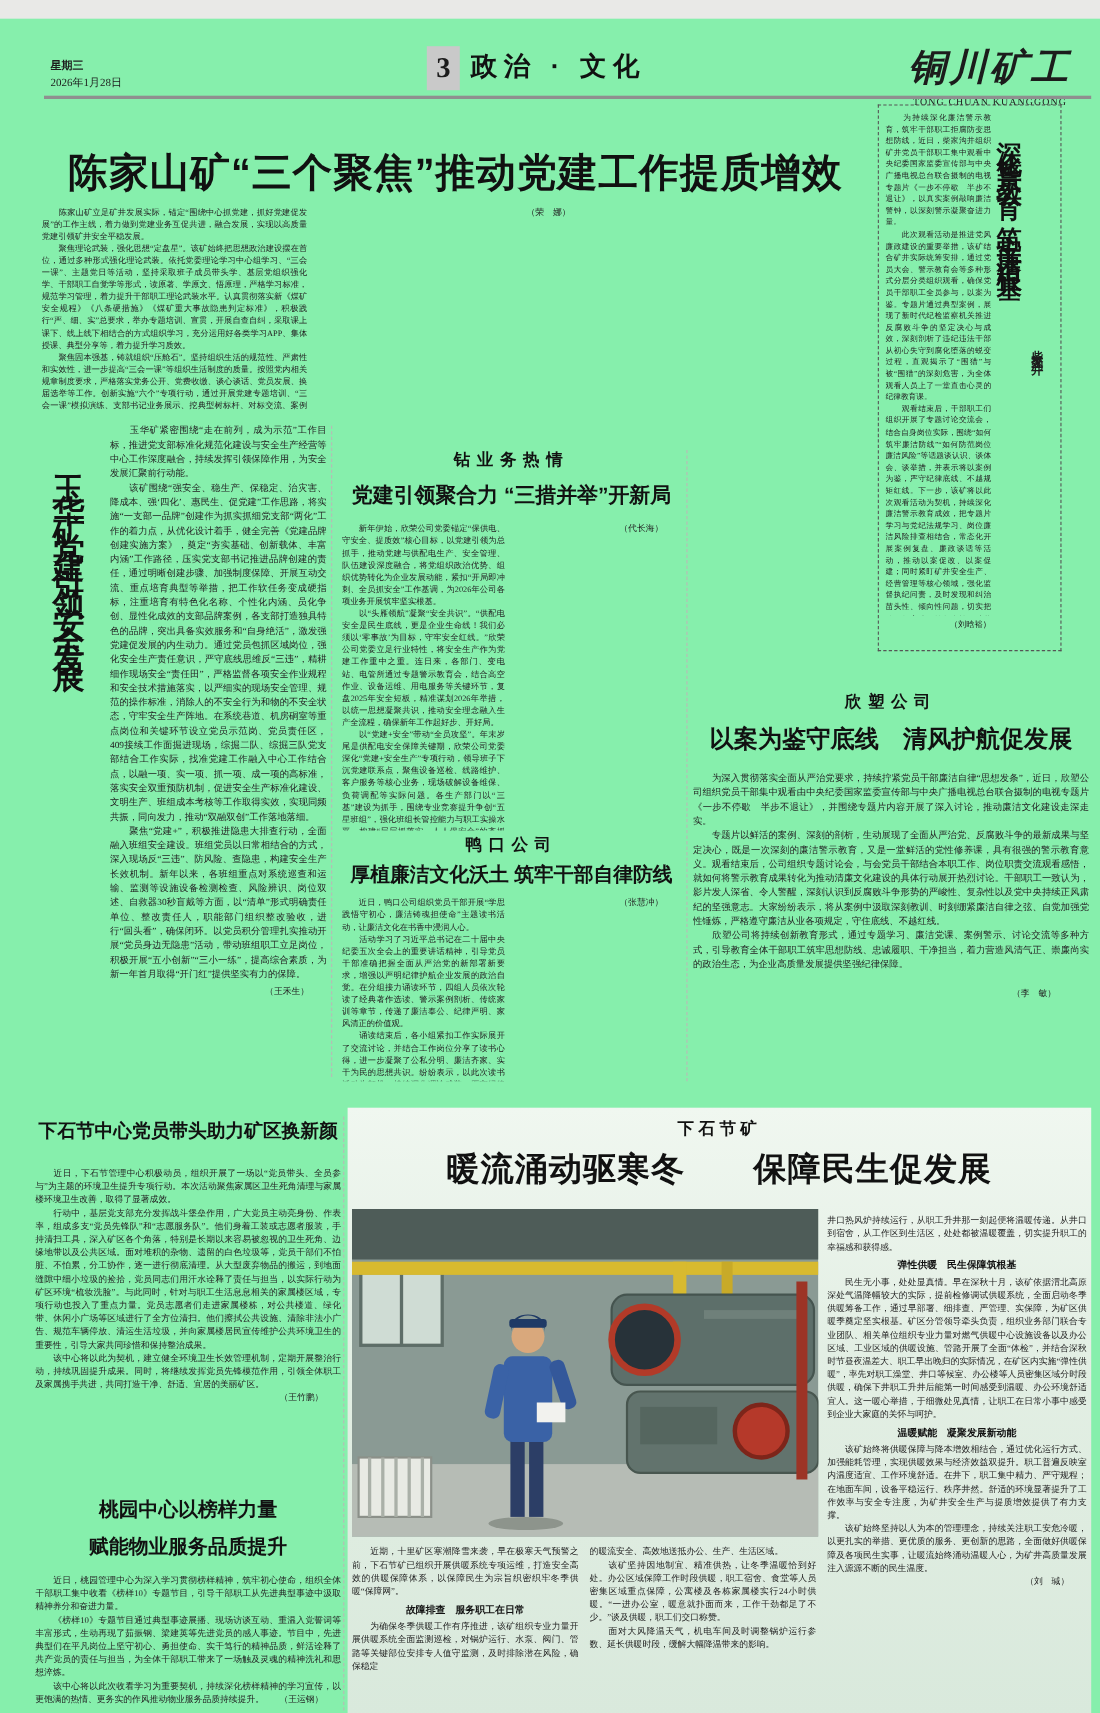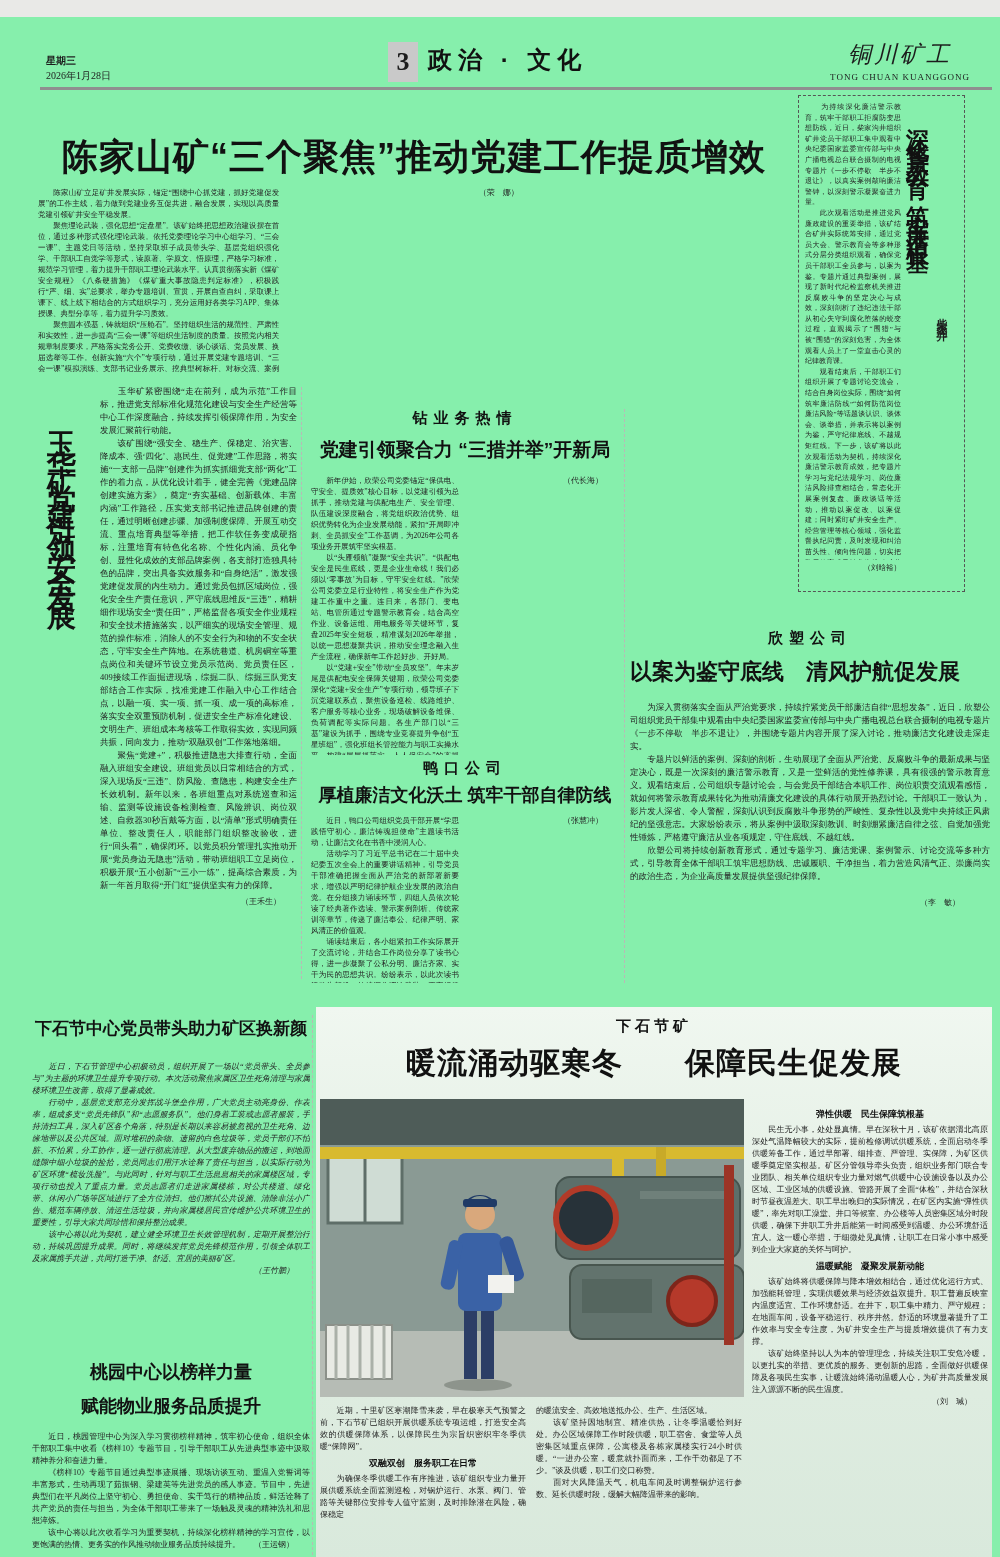--- a/index.html
+++ b/index.html
@@ -29,21 +29,21 @@
   </div>
 
   <div class="abs" style="left:388px;top:25px;width:30px;height:40px;background:#c9c9c9;
        display:flex;align-items:center;justify-content:center;">
     <span style="font-size:26px;font-weight:700;font-family:'Liberation Serif','DejaVu Serif',serif;">3</span>
   </div>
 
   <div class="abs hl" style="left:428px;top:27px;font-size:24px;letter-spacing:6px;white-space:nowrap;">政治 · 文化</div>
 
   <div class="abs" style="left:810px;top:22px;width:180px;text-align:center;">
-    <div style="font-size:23px;font-weight:400;font-style:italic;
+    <div style="font-size:34px;font-weight:700;font-style:italic;
          font-family:'Liberation Serif','DejaVu Serif',serif;letter-spacing:3px;">铜川矿工</div>
     <div style="font-size:9px;letter-spacing:1px;margin-top:2px;font-family:'Liberation Serif','DejaVu Serif',serif;">TONG CHUAN KUANGGONG</div>
   </div>
 
   <div class="abs rule-h" style="left:40px;top:70px;width:952px;height:3px;"></div>
 
   <div class="abs hl" style="left:38px;top:116px;width:752px;text-align:center;font-size:36px;
        letter-spacing:1px;white-space:nowrap;">陈家山矿“三个聚焦”推动党建工作提质增效</div>
 
   <div class="abs" style="left:38px;top:170px;width:752px;height:186px;column-count:3;column-gap:14px;overflow:hidden;">
@@ -90,30 +90,30 @@
   <div class="abs hl" style="left:311px;top:766px;width:308px;text-align:center;font-size:18px;white-space:nowrap;">厚植廉洁文化沃土 筑牢干部自律防线</div>
   <div class="abs" style="left:311px;top:798px;width:308px;height:168px;column-count:2;column-gap:12px;overflow:hidden;">
     <div class="body-text">　　近日，鸭口公司组织党员干部开展“学思践悟守初心，廉洁铸魂担使命”主题读书活动，让廉洁文化在书香中浸润人心。
 　　活动学习了习近平总书记在二十届中央纪委五次全会上的重要讲话精神，引导党员干部准确把握全面从严治党的新部署新要求，增强以严明纪律护航企业发展的政治自觉。在分组接力诵读环节，四组人员依次轮读了经典著作选读、警示案例剖析、传统家训等章节，传递了廉洁奉公、纪律严明、家风清正的价值观。
 　　诵读结束后，各小组紧扣工作实际展开了交流讨论，并结合工作岗位分享了读书心得，进一步凝聚了公私分明、廉洁齐家、实干为民的思想共识。纷纷表示，以此次读书活动为契机，持续深化理论武装，严守纪律规矩，弘扬优良家风，立足本职担当作为，切实把学习成果转化为推动公司平稳运行、提质增效的实际行动。
 　　本次活动，把廉洁文化根植在党员干部心中。鸭口公司将持续创新廉洁教育形式，丰富载体内容，不断巩固拓展廉洁文化建设成效，为该公司健康可持续发展注入源源不断的“廉洁动力”。</div>
     <div class="byline" style="margin-top:3px;">（张慧冲）</div>
   </div>
 
   <div class="kicker abs" style="left:630px;top:612px;width:360px;">欣塑公司</div>
-  <div class="abs hl" style="left:630px;top:640px;width:360px;font-size:22px;white-space:nowrap;">以案为鉴守底线　清风护航促发展</div>
+  <div class="abs hl" style="left:630px;top:640px;width:360px;text-align:center;font-size:22px;white-space:nowrap;">以案为鉴守底线　清风护航促发展</div>
   <div class="abs" style="left:630px;top:684px;width:360px;height:282px;overflow:hidden;">
     <div class="body-text" style="font-size:8.5px;line-height:13px;">　　为深入贯彻落实全面从严治党要求，持续拧紧党员干部廉洁自律“思想发条”，近日，欣塑公司组织党员干部集中观看由中央纪委国家监委宣传部与中央广播电视总台联合摄制的电视专题片《一步不停歇　半步不退让》，并围绕专题片内容开展了深入讨论，推动廉洁文化建设走深走实。
 　　专题片以鲜活的案例、深刻的剖析，生动展现了全面从严治党、反腐败斗争的最新成果与坚定决心，既是一次深刻的廉洁警示教育，又是一堂鲜活的党性修养课，具有很强的警示教育意义。观看结束后，公司组织专题讨论会，与会党员干部结合本职工作、岗位职责交流观看感悟，就如何将警示教育成果转化为推动清廉文化建设的具体行动展开热烈讨论。干部职工一致认为，影片发人深省、令人警醒，深刻认识到反腐败斗争形势的严峻性、复杂性以及党中央持续正风肃纪的坚强意志。大家纷纷表示，将从案例中汲取深刻教训、时刻绷紧廉洁自律之弦、自觉加强党性锤炼，严格遵守廉洁从业各项规定，守住底线、不越红线。
 　　欣塑公司将持续创新教育形式，通过专题学习、廉洁党课、案例警示、讨论交流等多种方式，引导教育全体干部职工筑牢思想防线、忠诚履职、干净担当，着力营造风清气正、崇廉尚实的政治生态，为企业高质量发展提供坚强纪律保障。</div>
     <div class="byline" style="margin-top:14px;padding-right:30px;">（李　敏）</div>
   </div>
 
   <div class="abs hl" style="left:32px;top:1000px;width:278px;text-align:center;font-size:17px;white-space:nowrap;">下石节中心党员带头助力矿区换新颜</div>
-  <div class="abs" style="left:32px;top:1044px;width:278px;height:284px;overflow:hidden;font-style:italic;">
+  <div class="abs" style="left:32px;top:1044px;width:278px;height:284px;overflow:hidden;">
     <div class="body-text" style="font-size:8px;line-height:12px;">　　近日，下石节管理中心积极动员，组织开展了一场以“党员带头、全员参与”为主题的环境卫生提升专项行动。本次活动聚焦家属区卫生死角清理与家属楼环境卫生改善，取得了显著成效。
 　　行动中，基层党支部充分发挥战斗堡垒作用，广大党员主动亮身份、作表率，组成多支“党员先锋队”和“志愿服务队”。他们身着工装或志愿者服装，手持清扫工具，深入矿区各个角落，特别是长期以来容易被忽视的卫生死角、边缘地带以及公共区域。面对堆积的杂物、遗留的白色垃圾等，党员干部们不怕脏、不怕累，分工协作，逐一进行彻底清理。从大型废弃物品的搬运，到地面缝隙中细小垃圾的捡拾，党员同志们用汗水诠释了责任与担当，以实际行动为矿区环境“梳妆洗脸”。与此同时，针对与职工生活息息相关的家属楼区域，专项行动也投入了重点力量。党员志愿者们走进家属楼栋，对公共楼道、绿化带、休闲小广场等区域进行了全方位清扫。他们擦拭公共设施、清除非法小广告、规范车辆停放、清运生活垃圾，并向家属楼居民宣传维护公共环境卫生的重要性，引导大家共同珍惜和保持整治成果。
 　　该中心将以此为契机，建立健全环境卫生长效管理机制，定期开展整治行动，持续巩固提升成果。同时，将继续发挥党员先锋模范作用，引领全体职工及家属携手共进，共同打造干净、舒适、宜居的美丽矿区。</div>
     <div class="byline">（王竹鹏）</div>
   </div>
 
   <div class="abs hl" style="left:32px;top:1338px;width:278px;text-align:center;font-size:18px;line-height:34px;">
     <div>桃园中心以榜样力量</div>
     <div>赋能物业服务品质提升</div>
   </div>
@@ -174,29 +174,30 @@
         <rect x="168" y="176" width="26" height="18" fill="#f2f2ee"></rect>
         <circle cx="160" cy="116" r="15" fill="#d9a87c"></circle>
         <path d="M145 112 a15 15 0 0 1 30 0 l0 -6 a15 10 0 0 0 -30 0 z" fill="#1f3a66"></path>
         <rect x="143" y="100" width="34" height="8" rx="3" fill="#1f3a66"></rect>
       </g>
     </svg>
   </div>
 
   <div class="abs" style="left:320px;top:1388px;width:206px;height:146px;overflow:hidden;">
     <div class="body-text" style="font-size:8px;line-height:12px;">　　近期，十里矿区寒潮降雪来袭，早在极寒天气预警之前，下石节矿已组织开展供暖系统专项运维，打造安全高效的供暖保障体系，以保障民生为宗旨织密织牢冬季供暖“保障网”。</div>
-    <div class="subhead">双融双创　服务职工在日常</div>
+    <div class="subhead">故障排查　服务职工在日常</div>
     <div class="body-text" style="font-size:8px;line-height:12px;">　　为确保冬季供暖工作有序推进，该矿组织专业力量开展供暖系统全面监测巡检，对锅炉运行、水泵、阀门、管路等关键部位安排专人值守监测，及时排除潜在风险，确保稳定</div>
   </div>
 
   <div class="abs body-text" style="left:536px;top:1388px;width:206px;height:146px;font-size:8px;line-height:12px;">的暖流安全、高效地送抵办公、生产、生活区域。
 　　该矿坚持因地制宜、精准供热，让冬季温暖恰到好处。办公区域保障工作时段供暖，职工宿舍、食堂等人员密集区域重点保障，公寓楼及各栋家属楼实行24小时供暖。“一进办公室，暖意就扑面而来，工作干劲都足了不少。”谈及供暖，职工们交口称赞。
 　　面对大风降温天气，机电车间及时调整锅炉运行参数、延长供暖时段，缓解大幅降温带来的影响。</div>
 
   <div class="abs" style="left:752px;top:1087px;width:236px;height:440px;overflow:hidden;">
+    <div class="body-text" style="font-size:8px;line-height:12px;">井口热风炉持续运行，从职工升井那一刻起便将温暖传递。从井口到宿舍，从工作区到生活区，处处都被温暖覆盖，切实提升职工的幸福感和获得感。</div>
     <div class="subhead">弹性供暖　民生保障筑根基</div>
     <div class="body-text" style="font-size:8px;line-height:12px;">　　民生无小事，处处显真情。早在深秋十月，该矿依据渭北高原深处气温降幅较大的实际，提前检修调试供暖系统，全面启动冬季供暖筹备工作，通过早部署、细排查、严管理、实保障，为矿区供暖季奠定坚实根基。矿区分管领导牵头负责，组织业务部门联合专业团队、相关单位组织专业力量对燃气供暖中心设施设备以及办公区域、工业区域的供暖设施、管路开展了全面“体检”，并结合深秋时节昼夜温差大、职工早出晚归的实际情况，在矿区内实施“弹性供暖”，率先对职工澡堂、井口等候室、办公楼等人员密集区域分时段供暖，确保下井职工升井后能第一时间感受到温暖、办公环境舒适宜人。这一暖心举措，于细微处见真情，让职工在日常小事中感受到企业大家庭的关怀与呵护。</div>
     <div class="subhead">温暖赋能　凝聚发展新动能</div>
     <div class="body-text" style="font-size:8px;line-height:12px;">　　该矿始终将供暖保障与降本增效相结合，通过优化运行方式、加强能耗管理，实现供暖效果与经济效益双提升。职工普遍反映室内温度适宜、工作环境舒适。在井下，职工集中精力、严守规程；在地面车间，设备平稳运行、秩序井然。舒适的环境显著提升了工作效率与安全专注度，为矿井安全生产与提质增效提供了有力支撑。
 　　该矿始终坚持以人为本的管理理念，持续关注职工安危冷暖，以更扎实的举措、更优质的服务、更创新的思路，全面做好供暖保障及各项民生实事，让暖流始终涌动温暖人心，为矿井高质量发展注入源源不断的民生温度。</div>
     <div class="byline">（刘　瑊）</div>
   </div>
 
   <div class="abs" style="left:0;top:1548px;width:1000px;height:9px;background:#d9d9d6;"></div>
 

